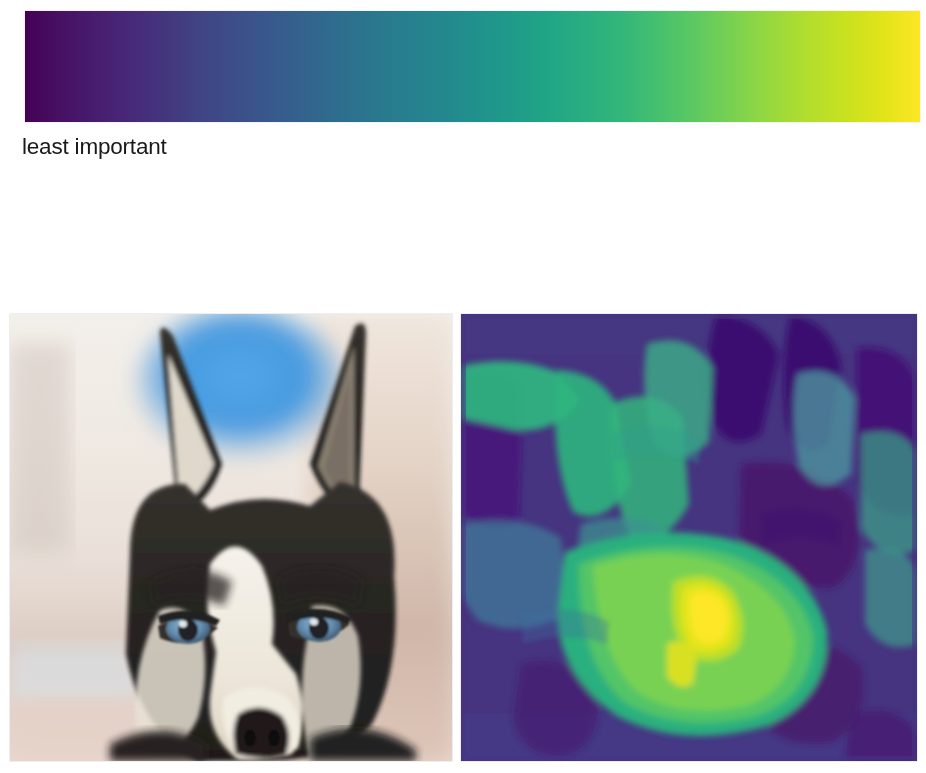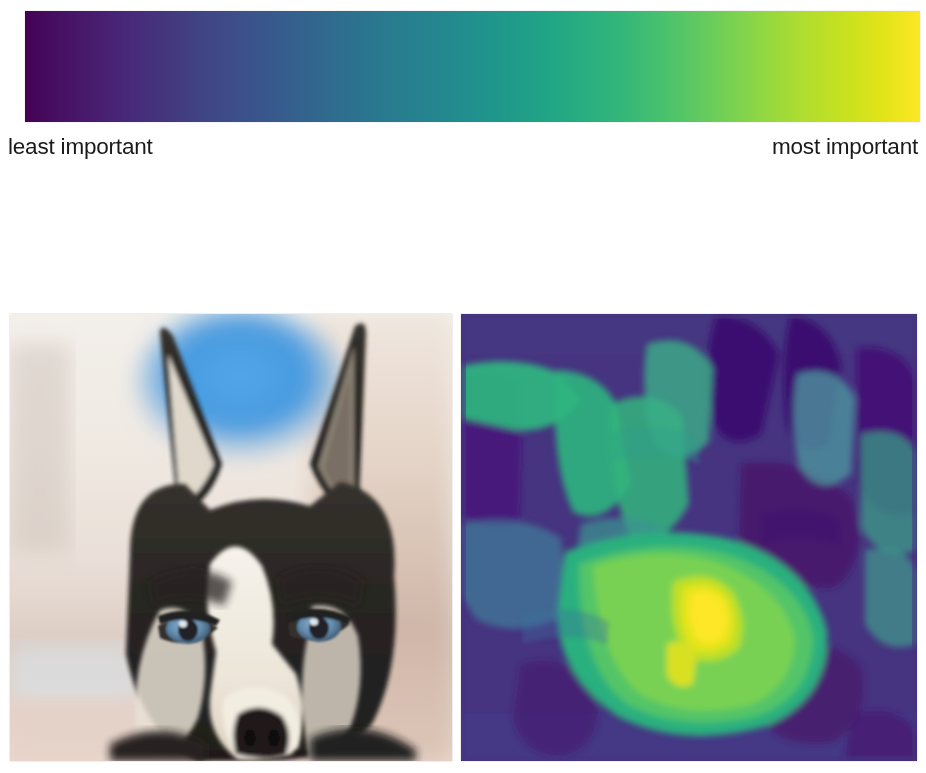--- a/index.html
+++ b/index.html
@@ -43,21 +43,21 @@
   }
   .legend-label {
     position: absolute;
     top: 134px;
     font-size: 22.5px;
     font-weight: 400;
     color: #1a1a1a;
     letter-spacing: -0.2px;
     white-space: nowrap;
   }
-  #legend-least { left: 8px; text-align: center; }
+  #legend-least { left: 22px; text-align: center; }
   #legend-most  { right: 8px; }
 
   
   #panels {
     position: absolute;
     left: 0;
     top: 314px;
     width: 926px;
     height: 447px;
   }
@@ -71,21 +71,20 @@
   #panel-photo   { left: 10px;  width: 442px; background:#efe9e4; }
   #panel-saliency{ left: 461px; width: 456px; background:#46327f; }
   .panel svg { display:block; width:100%; height:100%; }
 </style>
 </head>
 <body>
 
 <div id="legend">
   <div id="colorbar"></div>
   <div class="legend-label" id="legend-least">least important</div>
-  <div class="legend-label" id="legend-most">most important</div>
 </div>
 
 <div id="panels">
 
   <div class="panel" id="panel-photo">
     <svg viewBox="0 0 442 447" preserveAspectRatio="none">
       <defs>
         <linearGradient id="bgLeft" x1="0" y1="0" x2="0" y2="1">
           <stop offset="0%" stop-color="#f3efe9"></stop>
           <stop offset="30%" stop-color="#efe8e1"></stop>

